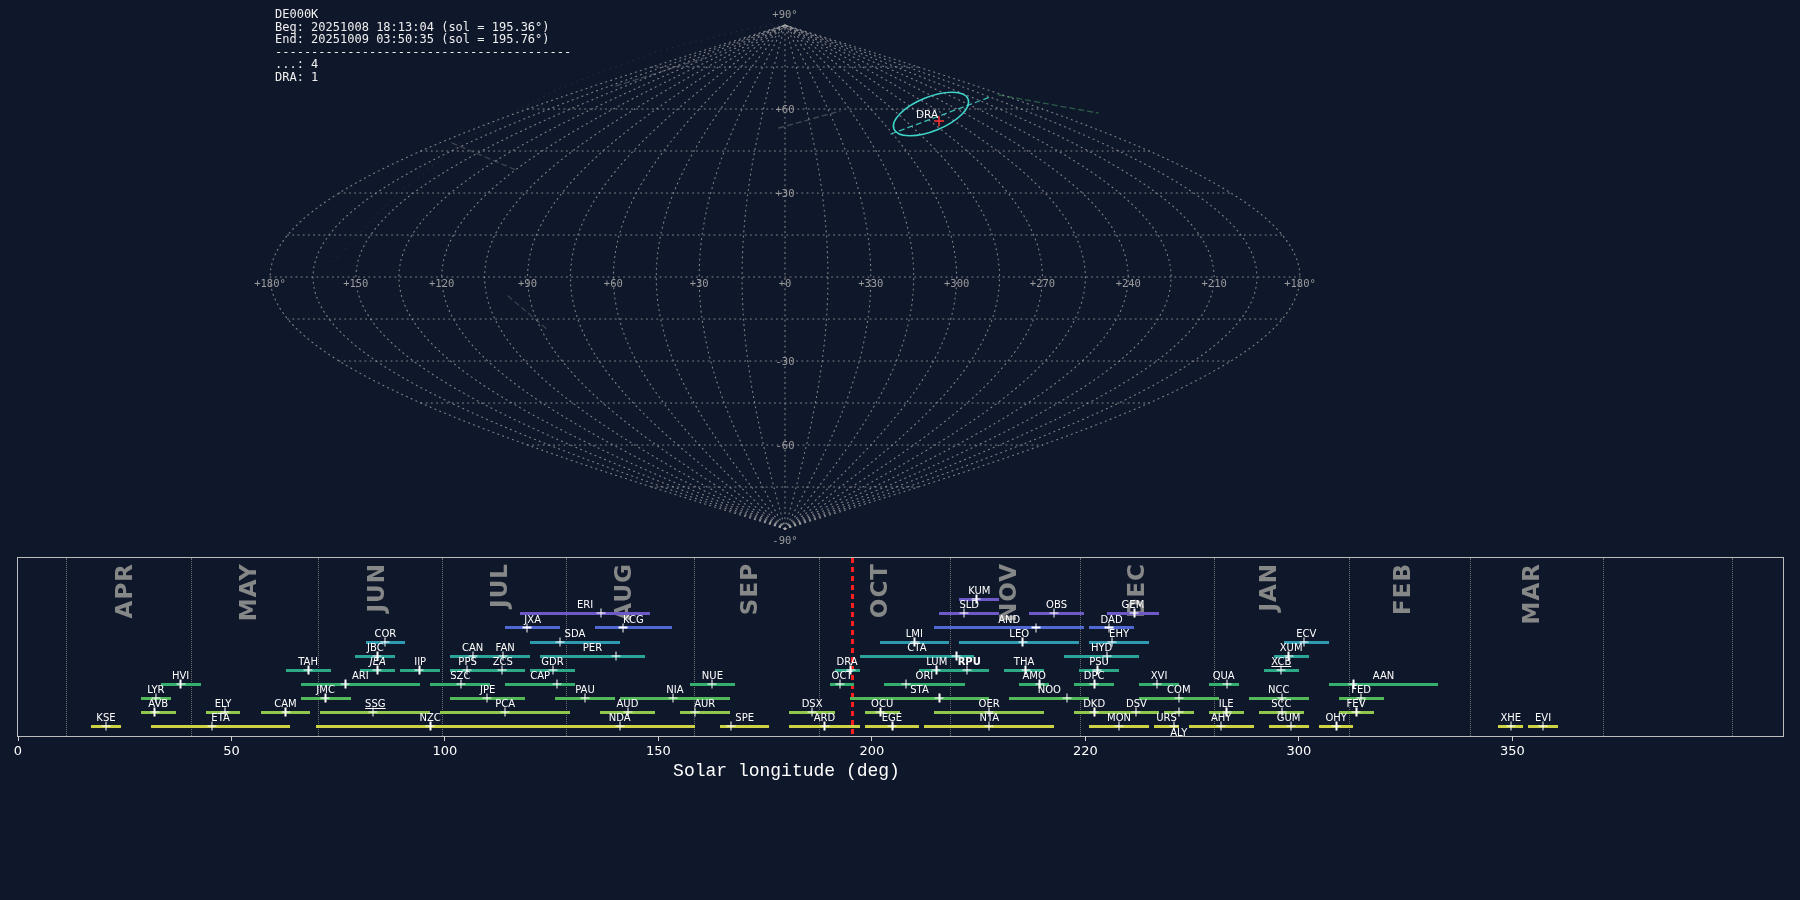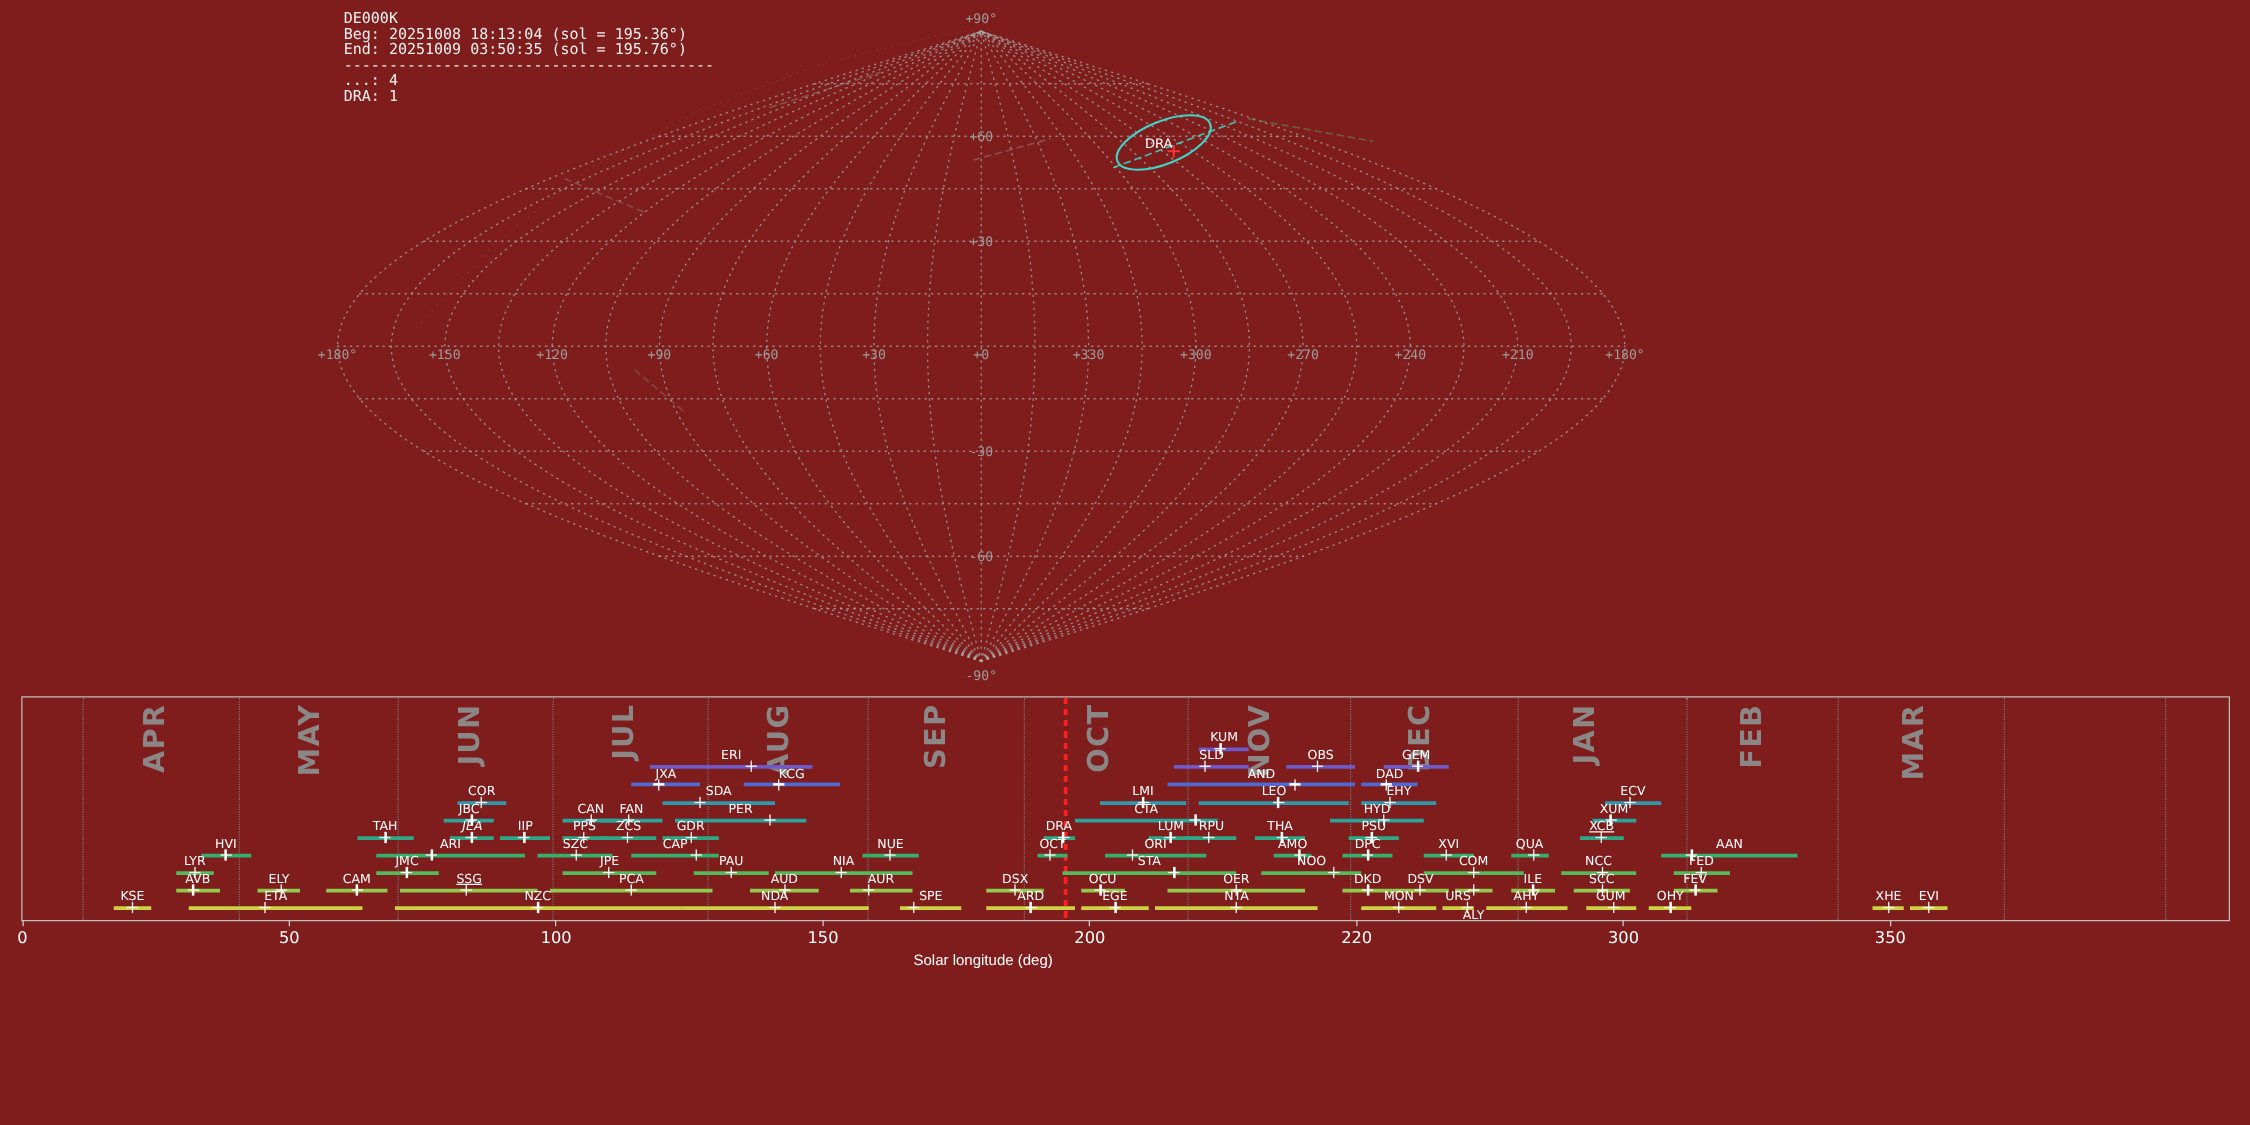--- a/index.html
+++ b/index.html
@@ -1,16 +1,16 @@
 <!DOCTYPE html>
 <html><head>
 <meta charset="utf-8">
 <style>
   html,body{margin:0;padding:0;background:#000;}
-  .screen{position:relative;width:1800px;height:900px;background:#7f1d1d;overflow:hidden;
+  .screen{position:relative;width:1800px;height:900px;background:#0f172a;overflow:hidden;
           font-family:"DejaVu Sans",sans-serif;color:#fff;}
   
   .hdr{position:absolute;left:275px;top:8px;z-index:5;}
   .hdr-line{font-family:"DejaVu Sans Mono",monospace;font-size:12px;line-height:12.5px;
             color:#f0f0f0;white-space:pre;}
   
   #skymap{position:absolute;left:0;top:0;pointer-events:none;}
   .grid{fill:none;stroke:#a8a8a8;stroke-width:1.1;stroke-dasharray:1 4.2;stroke-linecap:round;opacity:.75;}
   .maplabel{fill:#9c9c9c;font-family:"DejaVu Sans Mono",monospace;font-size:10.5px;}
   .track{fill:none;stroke-dasharray:5 4;stroke-width:1.3;stroke-linecap:round;}
@@ -28,21 +28,21 @@
   .bar{position:absolute;height:3px;}
   .slabel{position:absolute;transform:translateX(-50%);font-size:10px;line-height:10px;
           color:#fff;white-space:nowrap;font-family:"DejaVu Sans",sans-serif;}
   .peak{position:absolute;width:9px;height:9px;transform:translate(-50%,-50%);}
   .peak::before{content:"";position:absolute;left:0;right:0;top:3.8px;height:1.4px;background:#fff;}
   .peak::after{content:"";position:absolute;top:0;bottom:0;left:3.8px;width:1.4px;background:#fff;}
   .tick{position:absolute;top:100%;width:1px;height:5px;background:#cfcfcf;margin-left:-0.5px;}
   .ticklabel{position:absolute;top:calc(100% + 7px);transform:translateX(-50%);
              font-size:13px;color:#fff;font-family:"DejaVu Sans",sans-serif;}
   .axis-title{position:absolute;top:calc(100% + 25px);transform:translateX(-50%);
-              font-size:12px;color:#fff;font-family:Liberation Sans, sans-serif;}
+              font-size:18px;color:#fff;font-family:Liberation Mono, monospace;}
 </style>
 </head>
 <body>
 
 <div class="screen">
 
   <div class="hdr">
     <div class="hdr-line">DE000K</div>
     <div class="hdr-line">Beg: 20251008 18:13:04 (sol = 195.36°)</div>
     <div class="hdr-line">End: 20251009 03:50:35 (sol = 195.76°)</div>
@@ -239,21 +239,21 @@
         <div class="bar" style="left: 29.0034%; width: 2.5641%; top: 110.5px; background: rgb(44, 168, 134);"></div>
         <div class="slabel" style="left: 30.2854%; top: 99px;">GDR</div>
         <div class="peak" style="left: 30.3096%; top: 112px;"></div>
         <div class="bar" style="left: 46.2748%; width: 1.403%; top: 110.5px; background: rgb(44, 168, 134);"></div>
         <div class="slabel" style="left: 46.9763%; top: 99px;">DRA</div>
         <div class="peak" style="left: 47.1698%; top: 112px;"></div>
         <div class="bar" style="left: 51.0643%; width: 1.98355%; top: 110.5px; background: rgb(44, 168, 134);"></div>
         <div class="slabel" style="left: 52.0561%; top: 99px;">LUM</div>
         <div class="peak" style="left: 52.0319%; top: 112px;"></div>
         <div class="bar" style="left: 52.7576%; width: 2.27383%; top: 110.5px; background: rgb(44, 168, 134);"></div>
-        <div class="slabel" style="left: 53.8945%; top: 99px;">RPU</div>
+        <div class="slabel" style="left: 53.8945%; top: 99px; font-weight: bold;">RPU</div>
         <div class="peak" style="left: 53.7736%; top: 112px;"></div>
         <div class="bar" style="left: 55.8781%; width: 2.24964%; top: 110.5px; background: rgb(44, 168, 134);"></div>
         <div class="slabel" style="left: 57.0029%; top: 99px;">THA</div>
         <div class="peak" style="left: 57.0876%; top: 112px;"></div>
         <div class="bar" style="left: 60.1113%; width: 2.27383%; top: 110.5px; background: rgb(44, 168, 134);"></div>
         <div class="slabel" style="left: 61.2482%; top: 99px;">PSU</div>
         <div class="peak" style="left: 61.1514%; top: 112px;"></div>
         <div class="bar" style="left: 70.5854%; width: 1.98355%; top: 110.5px; background: rgb(44, 168, 134);"></div>
         <div class="slabel" style="left: 71.5772%; top: 99px; text-decoration: underline;">XCB</div>
         <div class="peak" style="left: 71.553%; top: 112px;"></div>

